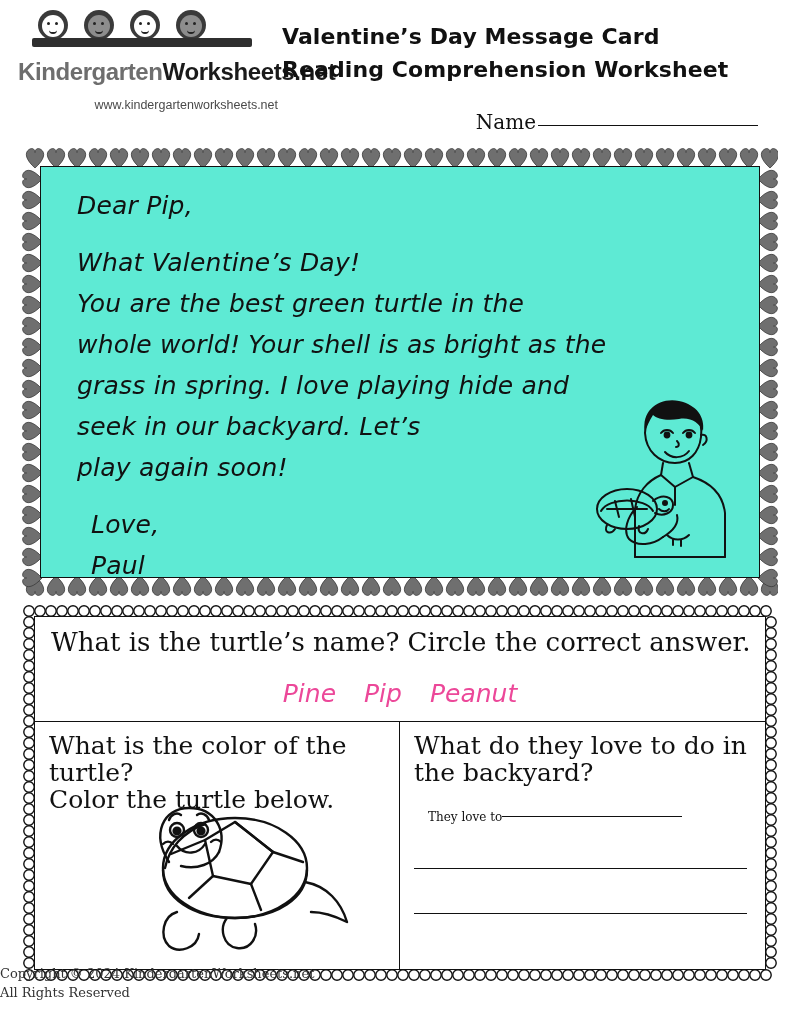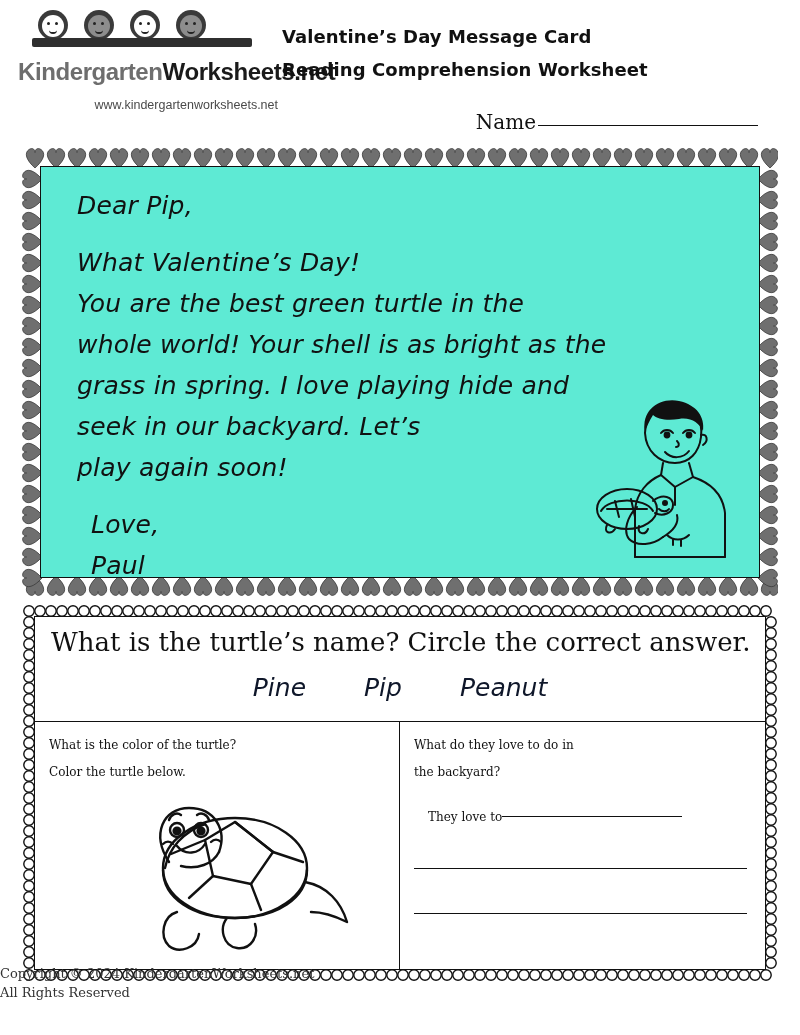--- a/index.html
+++ b/index.html
@@ -99,21 +99,21 @@
 
   .title-block {
     position: absolute;
     left: 282px;
     top: 20px;
     width: 500px;
   }
   .title-line {
     font-family: "DejaVu Sans", sans-serif;
     font-weight: bold;
-    font-size: 18px;
+    font-size: 22px;
     line-height: 33px;
     color: #111;
     letter-spacing: 0.1px;
   }
   .name-row {
     position: absolute;
     right: 42px;
     top: 110px;
     font-family: "DejaVu Serif", serif;
     font-size: 20px;
@@ -201,26 +201,26 @@
   }
   .q1-text {
     font-family: "DejaVu Serif", serif;
     font-size: 26px;
     padding: 10px 0 0 16px;
     color: #111;
   }
   .choices {
     display: flex;
     justify-content: center;
-    gap: 58px;
-    margin-top: 16px;
+    gap: 28px;
+    margin-top: 22px;
     font-family: "DejaVu Sans", sans-serif;
     font-style: italic;
     font-size: 25px;
-    color: #0f172a;
+    color: #ec4899;
   }
   .q-split {
     position: absolute;
     top: 105px;
     left: 0;
     right: 0;
     bottom: 0;
     display: flex;
   }
   .q-left {
@@ -229,21 +229,21 @@
     box-sizing: border-box;
     position: relative;
   }
   .q-right {
     width: 50%;
     box-sizing: border-box;
     position: relative;
   }
   .q-prompt {
     font-family: "DejaVu Serif", serif;
-    font-size: 12px;
+    font-size: 25px;
     line-height: 27px;
     padding: 10px 10px 0 14px;
     color: #111;
   }
   .turtle-art {
     position: absolute;
     left: 30px;
     top: 68px;
     width: 290px;
     height: 175px;

